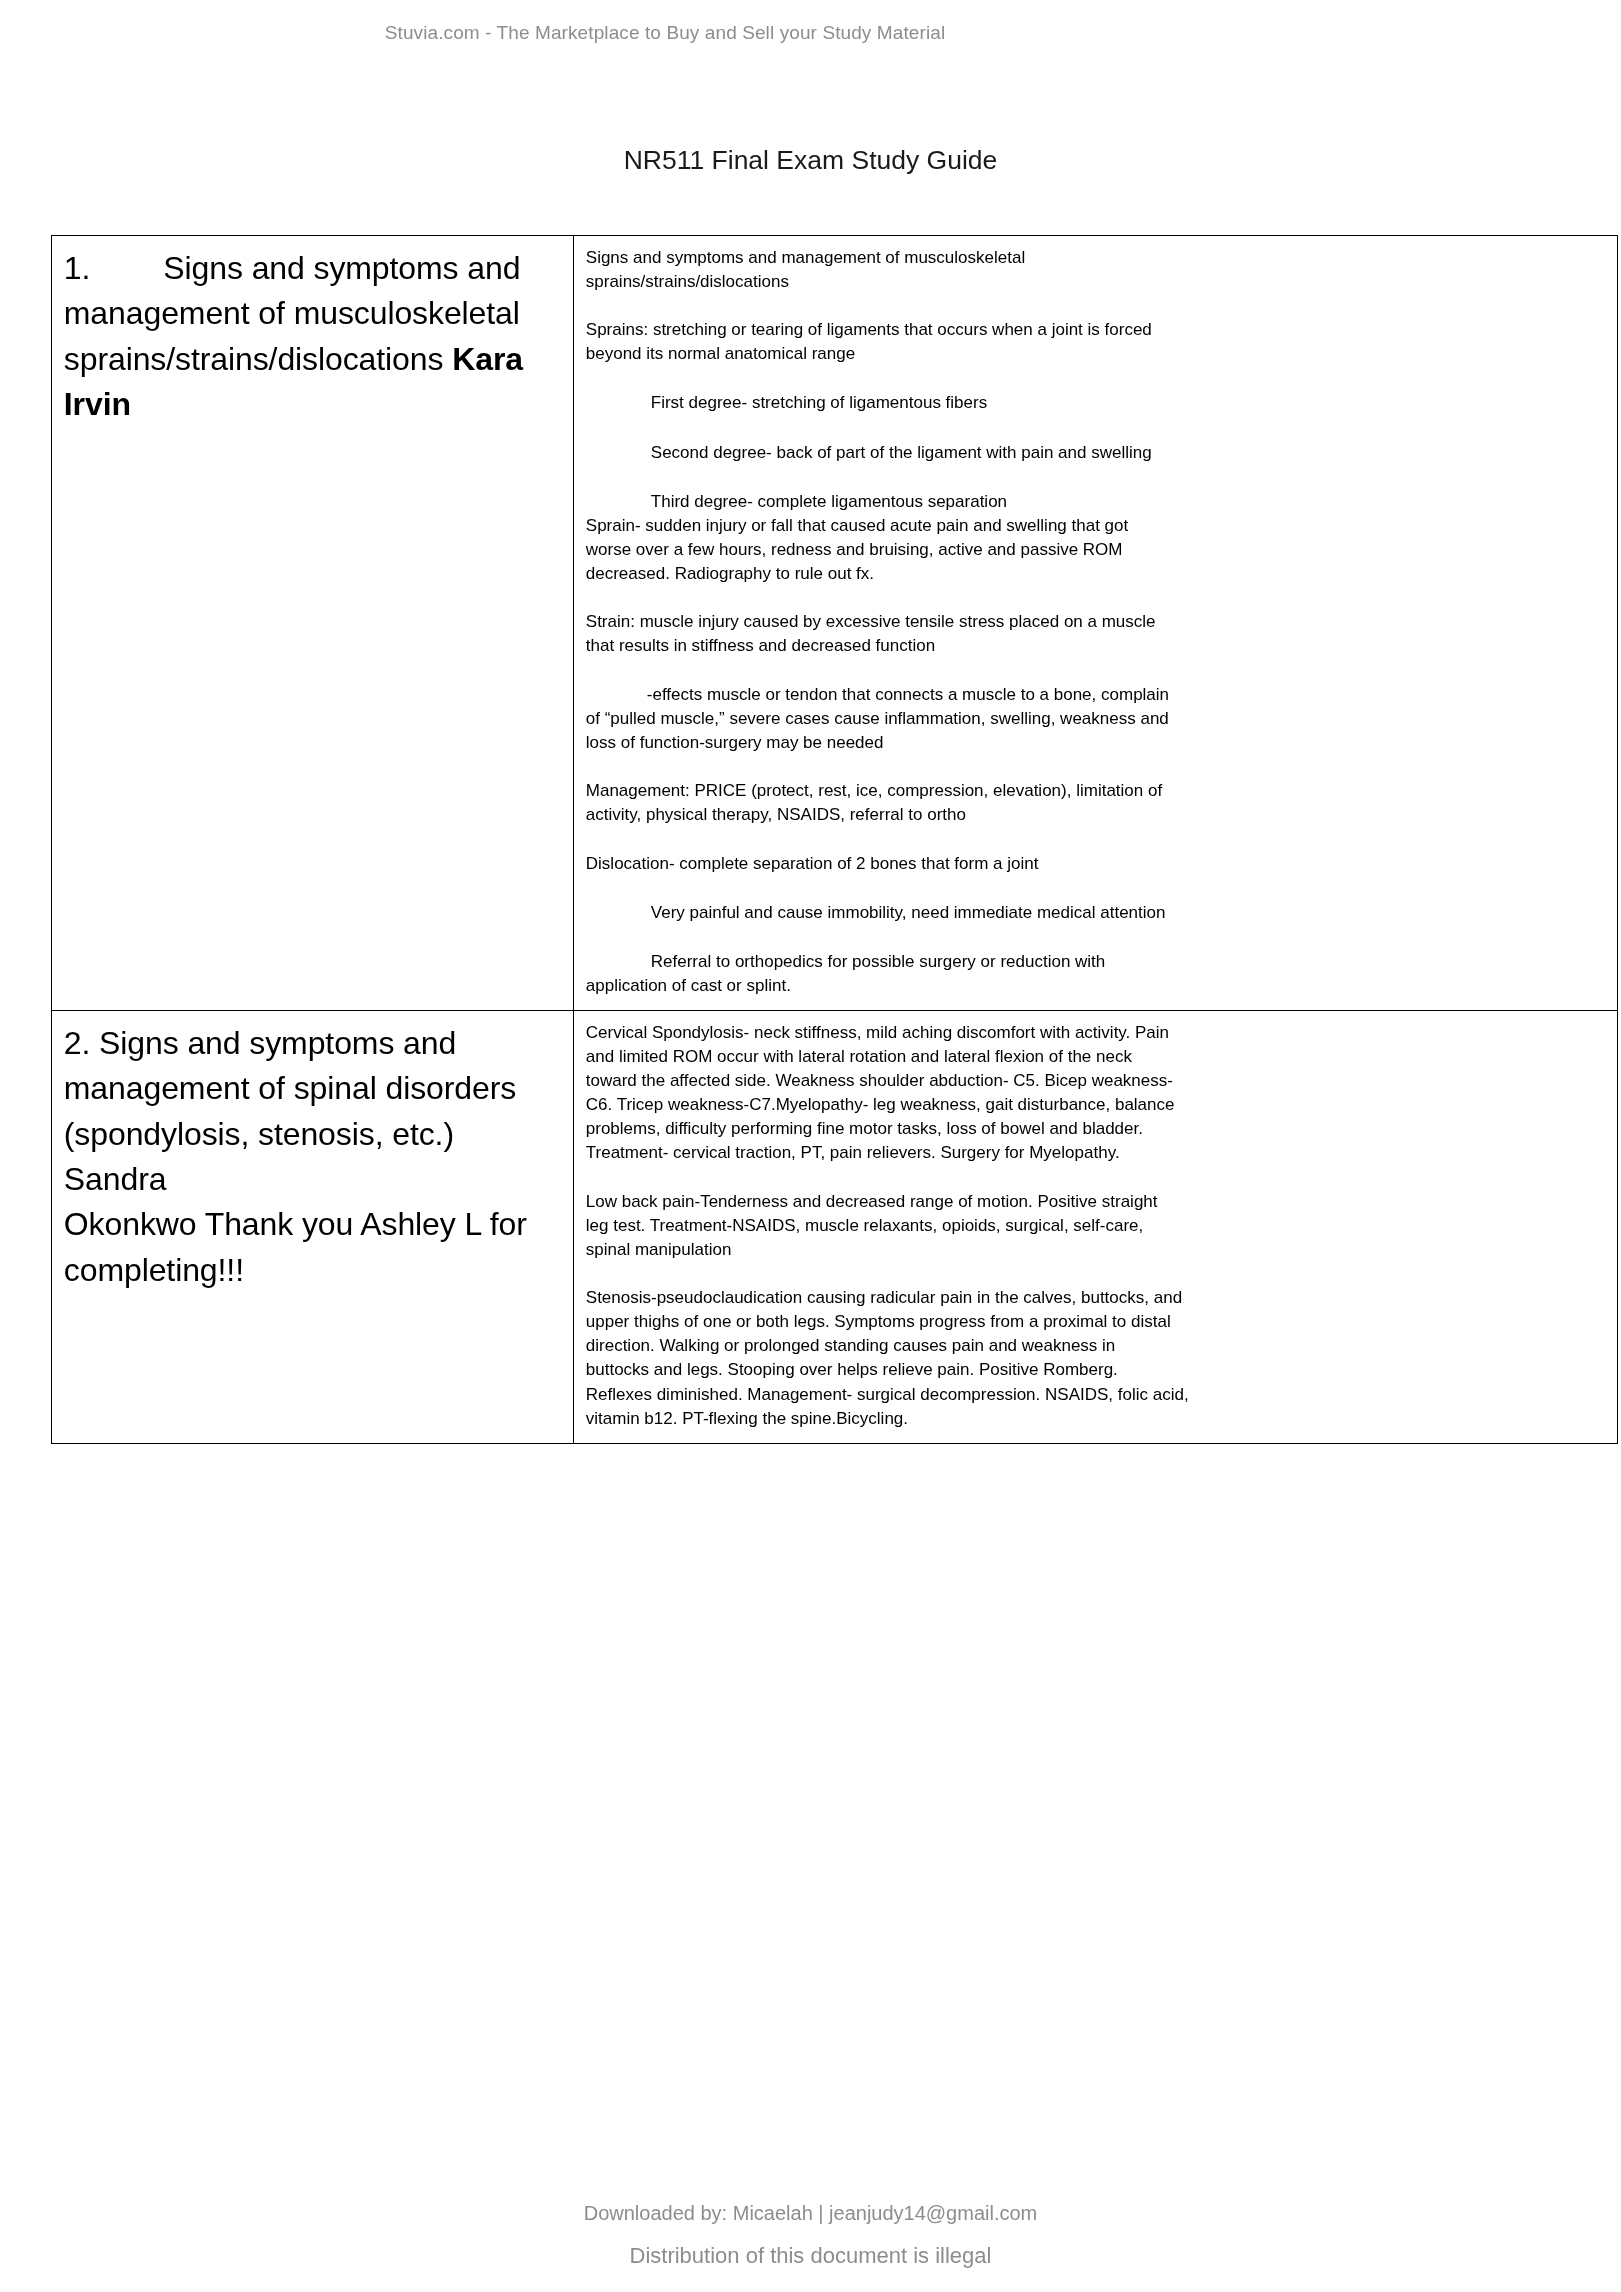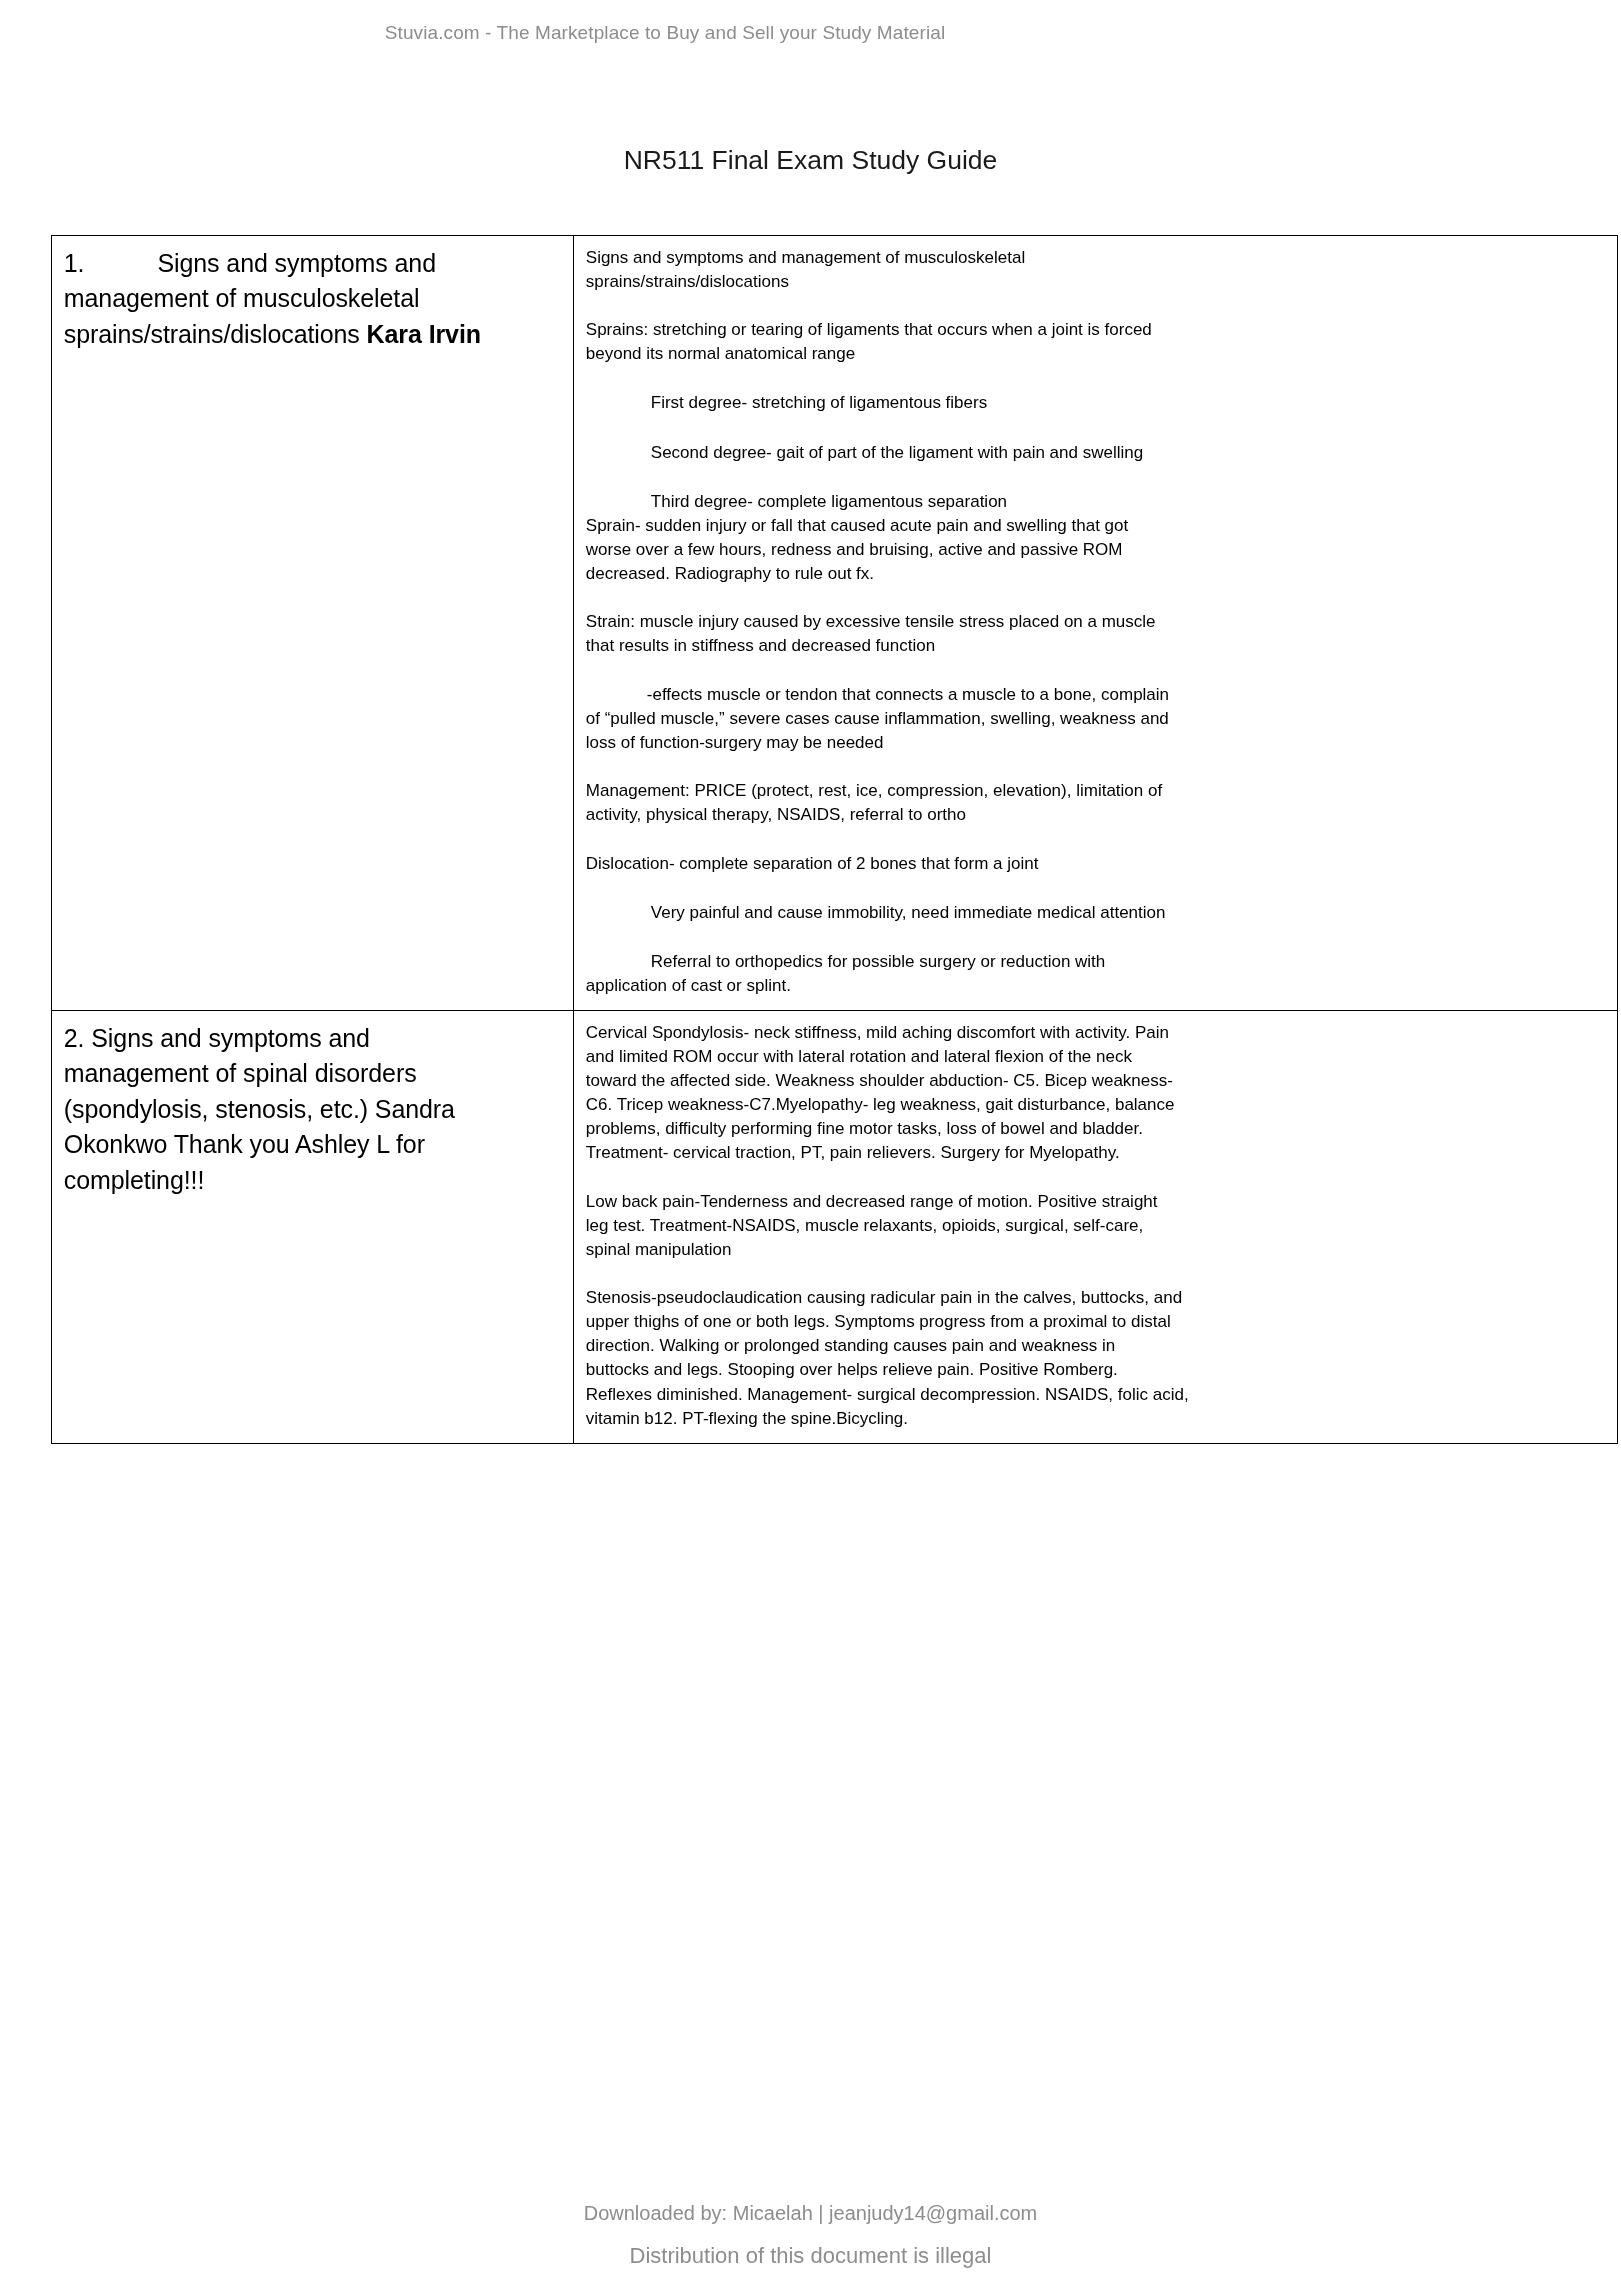--- a/index.html
+++ b/index.html
@@ -69,21 +69,21 @@
   .col-right { width: 1043px; }
 
   .cell-inner {
     padding: 9.8px 9.8px 11.8px 11.8px;
     font-family: "Liberation Sans", sans-serif;
     color: #000000;
   }
 
   
   .q-text {
-    font-size: 25px;
+    font-size: 32px;
     line-height: 1.42;
     letter-spacing: -0.1px;
   }
   .q-text .bold { font-weight: bold; }
   .q-tab { display: inline-block; width: 73px; }
 
   
   .a-cell {
     overflow: hidden;
   }
@@ -142,21 +142,21 @@
           </div>
         </td>
         <td class="col-right a-cell">
           <div class="cell-inner a-text" id="answer-1">
               <p>Signs and symptoms and management of musculoskeletal</p>
               <p>sprains/strains/dislocations</p>
               <p class="blank"></p>
               <p>Sprains: stretching or tearing of ligaments that occurs when a joint is forced</p>
               <p>beyond its normal anatomical range</p>
               <p class="indent">First degree- stretching of ligamentous fibers</p>
-              <p class="indent">Second degree- gait of part of the ligament with pain and swelling</p>
+              <p class="indent">Second degree- back of part of the ligament with pain and swelling</p>
               <p class="indent">Third degree- complete ligamentous separation</p>
               <p>Sprain- sudden injury or fall that caused acute pain and swelling that got</p>
               <p>worse over a few hours, redness and bruising, active and passive ROM</p>
               <p>decreased. Radiography to rule out fx.</p>
               <p class="blank"></p>
               <p>Strain: muscle injury caused by excessive tensile stress placed on a muscle</p>
               <p>that results in stiffness and decreased function</p>
               <p class="blank"></p>
               <p class="indent-sm">-effects muscle or tendon that connects a muscle to a bone, complain</p>
               <p>of “pulled muscle,” severe cases cause inflammation, swelling, weakness and</p>

